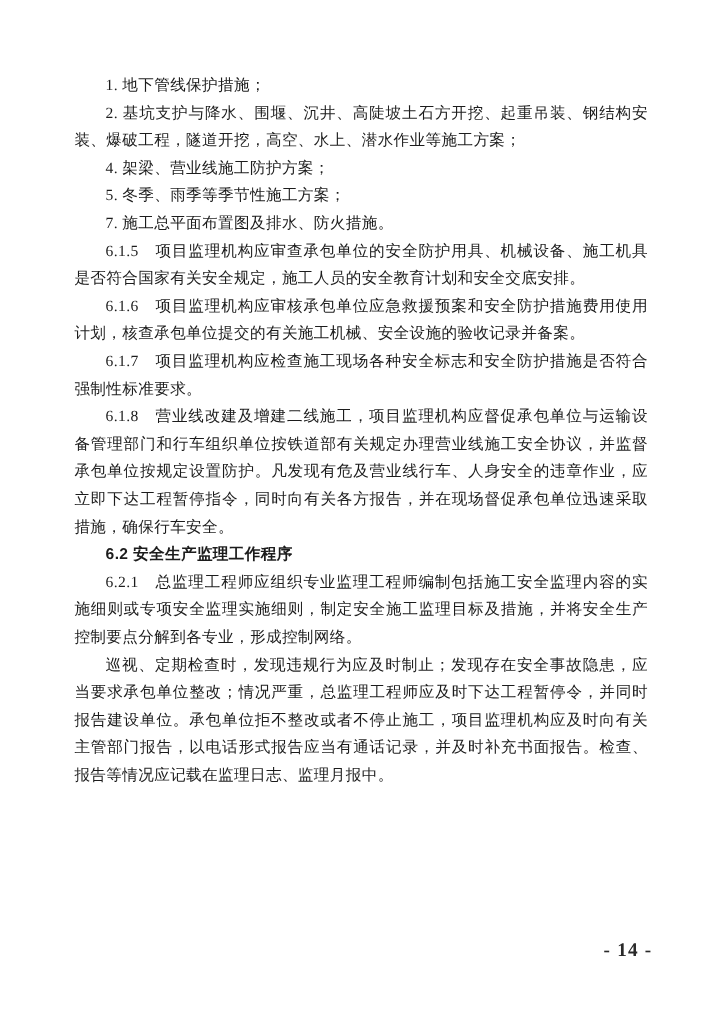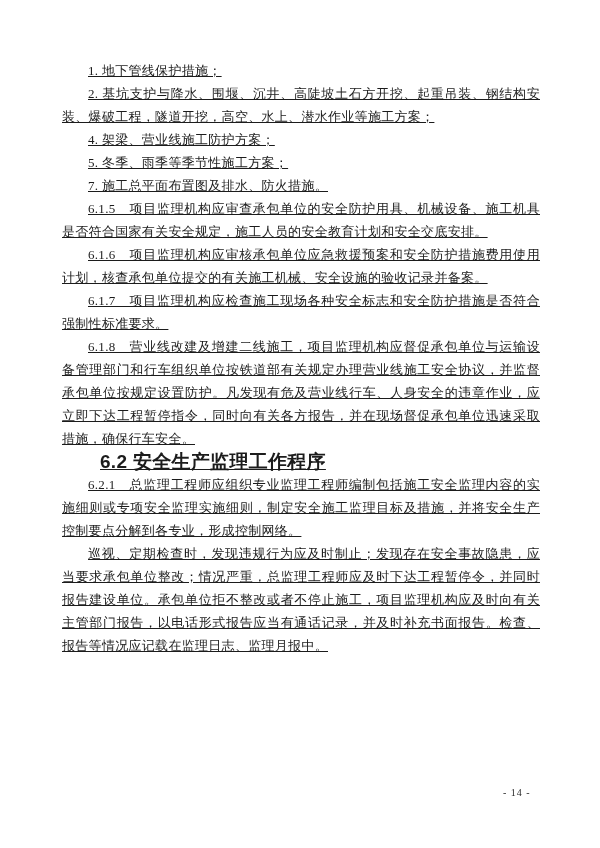--- a/index.html
+++ b/index.html
@@ -14,43 +14,43 @@
     background: #ffffff;
     overflow: hidden;
     font-family: "Liberation Serif", "DejaVu Serif", serif;
     color: #1c1c1c;
   }
   .content {
     position: absolute;
     top: 59px;
     left: 62px;
     width: 478px;
-    text-decoration: underline;
   }
   .content p {
     margin: 0;
     font-size: 13px;
     line-height: 23px;
     text-align: justify;
     text-indent: 2em;
     letter-spacing: 0.3px;
   }
   .content p.heading {
     font-weight: bold;
     font-family: "Liberation Sans", "DejaVu Sans", sans-serif;
-    font-size: 19px;
+    font-size: 13px;
   }
   .footer-pageno {
     position: absolute;
     top: 786px;
     left: 503px;
-    font-size: 10px;
+    font-size: 16px;
     line-height: 14px;
     color: #2a2a2a;
     letter-spacing: 1px;
+    font-weight: bold;
   }
 </style>
 </head>
 <body>
 
 <div class="page">
   <div class="content">
     <p>1. 地下管线保护措施；</p>
     <p>2. 基坑支护与降水、围堰、沉井、高陡坡土石方开挖、起重吊装、钢结构安装、爆破工程，隧道开挖，高空、水上、潜水作业等施工方案；</p>
     <p>4. 架梁、营业线施工防护方案；</p>

